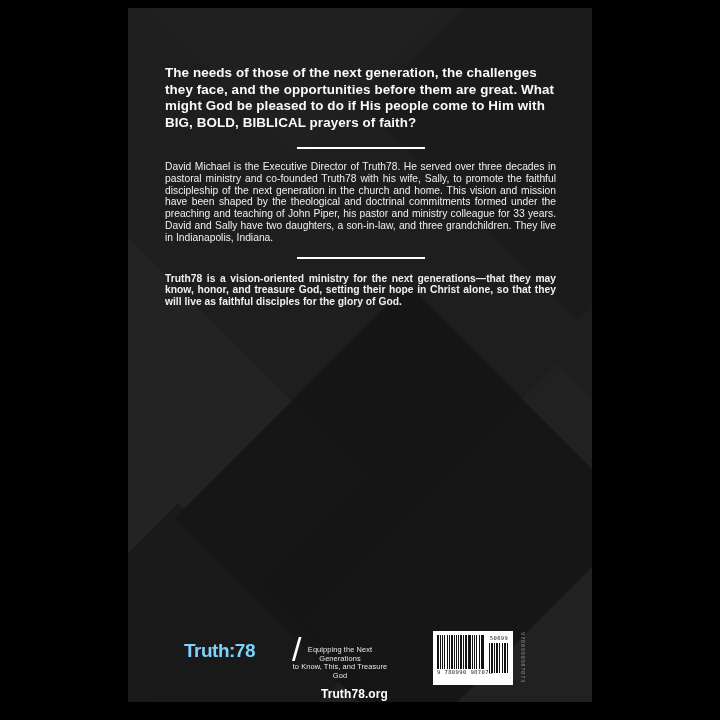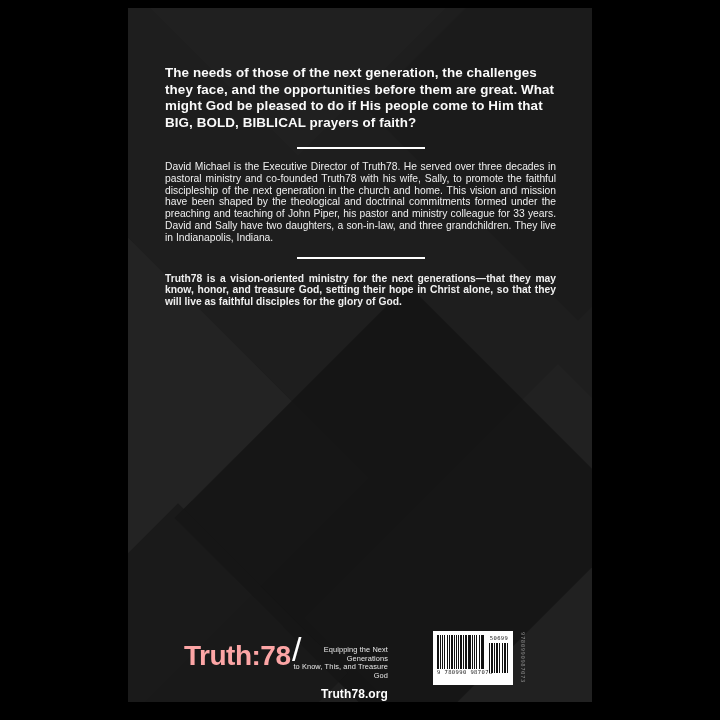--- a/index.html
+++ b/index.html
@@ -49,31 +49,31 @@
     text-align:justify;
     color:#efefef;
     margin:12px 0 13px 0;
   }
   .body-par.last{margin-top:14px;font-weight:bold;}
 
   
   .footer{position:absolute;left:0;top:0;width:100%;height:100%;pointer-events:none;}
   .logo{
     position:absolute;left:56px;top:632px;
-    font-size:28px;font-weight:bold;color:#fca5a5;letter-spacing:-.5px;
+    font-size:19px;font-weight:bold;color:#7dd3fc;letter-spacing:-.5px;
   }
   .logo-slash{
     position:absolute;left:164px;top:622px;
     font-size:34px;font-weight:normal;color:#fff;
   }
   .tag-block{
     position:absolute;left:164px;top:638px;width:96px;
   }
   .tagline{
-    font-size:7.4px;line-height:8.6px;color:#e9e9e9;text-align:right;
+    font-size:7.4px;line-height:8.6px;color:#e9e9e9;text-align:center;
     letter-spacing:.1px;
   }
   .website{
     font-size:12px;font-weight:bold;color:#fff;text-align:right;
     margin-top:7px;letter-spacing:.1px;
   }
 
   
   .barcode-box{
     position:absolute;left:305px;top:623px;width:80px;height:54px;
@@ -108,21 +108,21 @@
     <div class="shape s4"></div>
     <div class="shape s3"></div>
     <div class="shape s1"></div>
     <div class="shape s7"></div>
     <div class="shape s5"></div>
     <div class="shape s2"></div>
     <div class="shape s6"></div>
   </div>
 
   <div class="content">
-    <p class="lead">The needs of those of the next generation, the challenges they face, and the opportunities before them are great. What might God be pleased to do if His people come to Him that BIG, BOLD, BIBLICAL prayers of faith?</p>
+    <p class="lead">The needs of those of the next generation, the challenges they face, and the opportunities before them are great. What might God be pleased to do if His people come to Him with BIG, BOLD, BIBLICAL prayers of faith?</p>
     <div class="divider"></div>
     <p class="body-par">David Michael is the Executive Director of Truth78. He served over three decades in pastoral ministry and co-founded Truth78 with his wife, Sally, to promote the faithful discipleship of the next generation in the church and home. This vision and mission have been shaped by the theological and doctrinal commitments formed under the preaching and teaching of John Piper, his pastor and ministry colleague for 33 years. David and Sally have two daughters, a son-in-law, and three grandchildren. They live in Indianapolis, Indiana.</p>
     <div class="divider"></div>
     <p class="body-par last">Truth78 is a vision-oriented ministry for the next generations—that they may know, honor, and treasure God, setting their hope in Christ alone, so that they will live as faithful disciples for the glory of God.</p>
   </div>
 
   <div class="footer">
     <div class="logo">Truth:78</div>
     <div class="logo-slash">/</div>
     <div class="tag-block">

